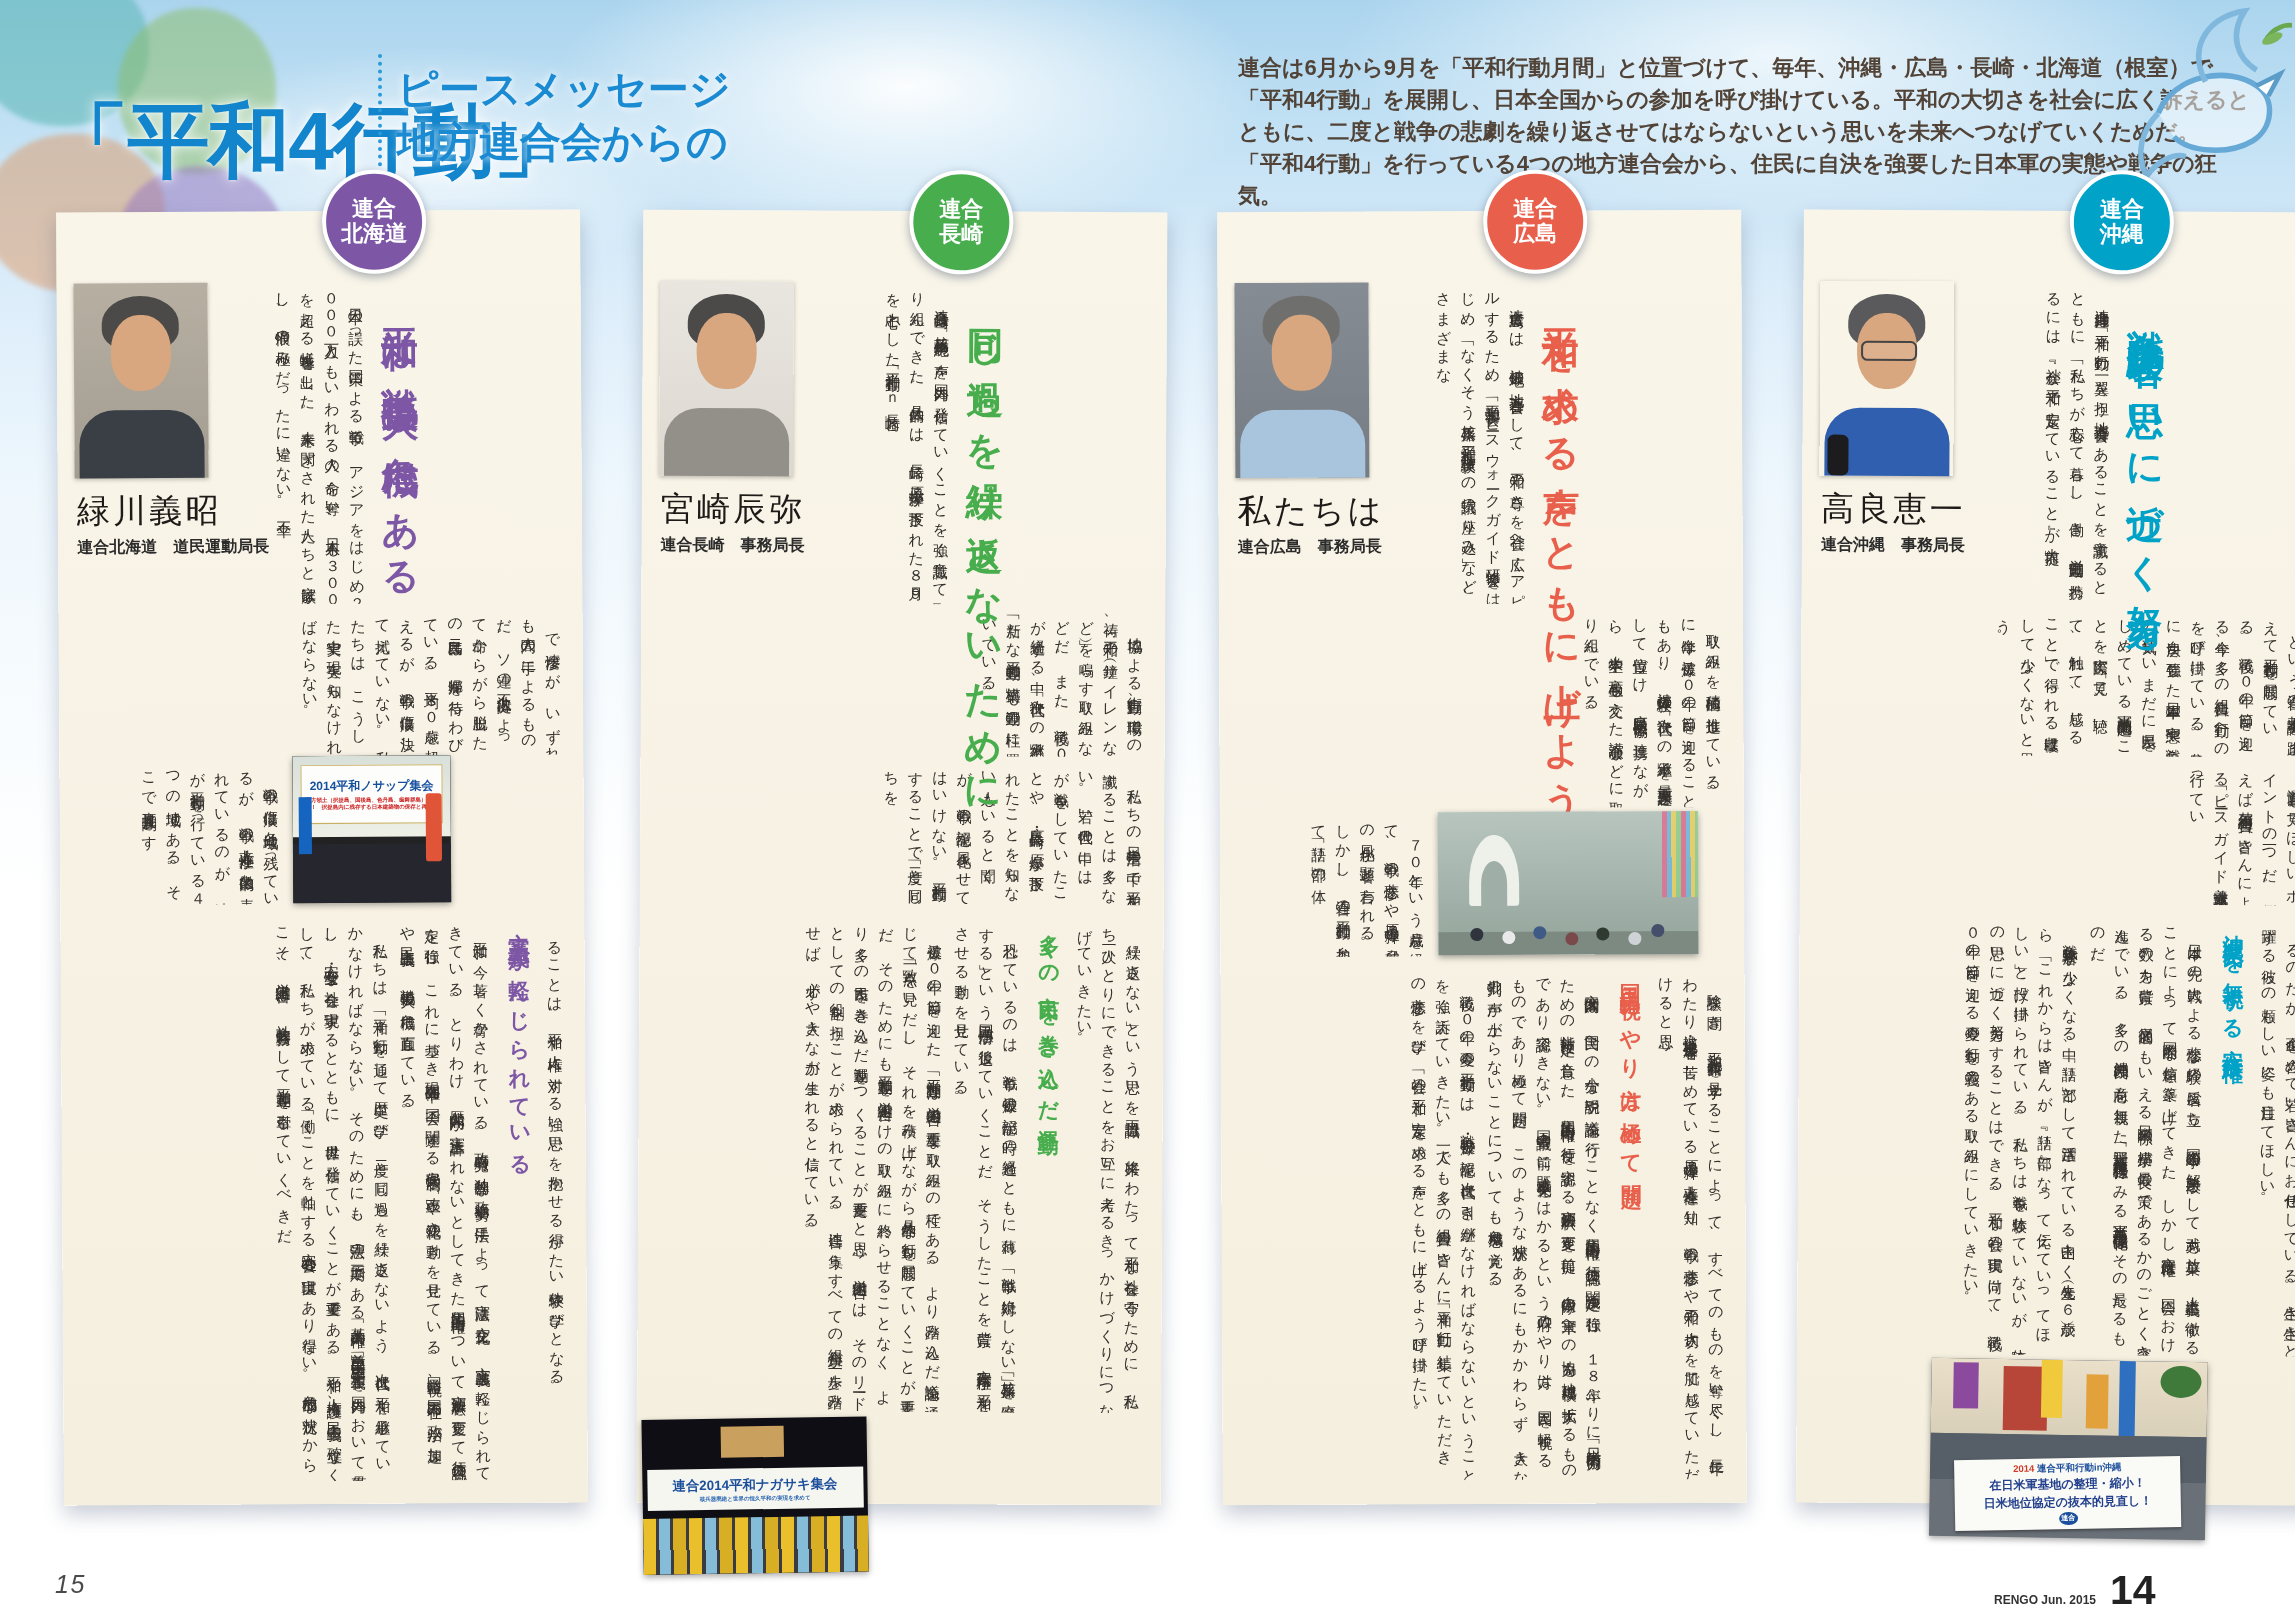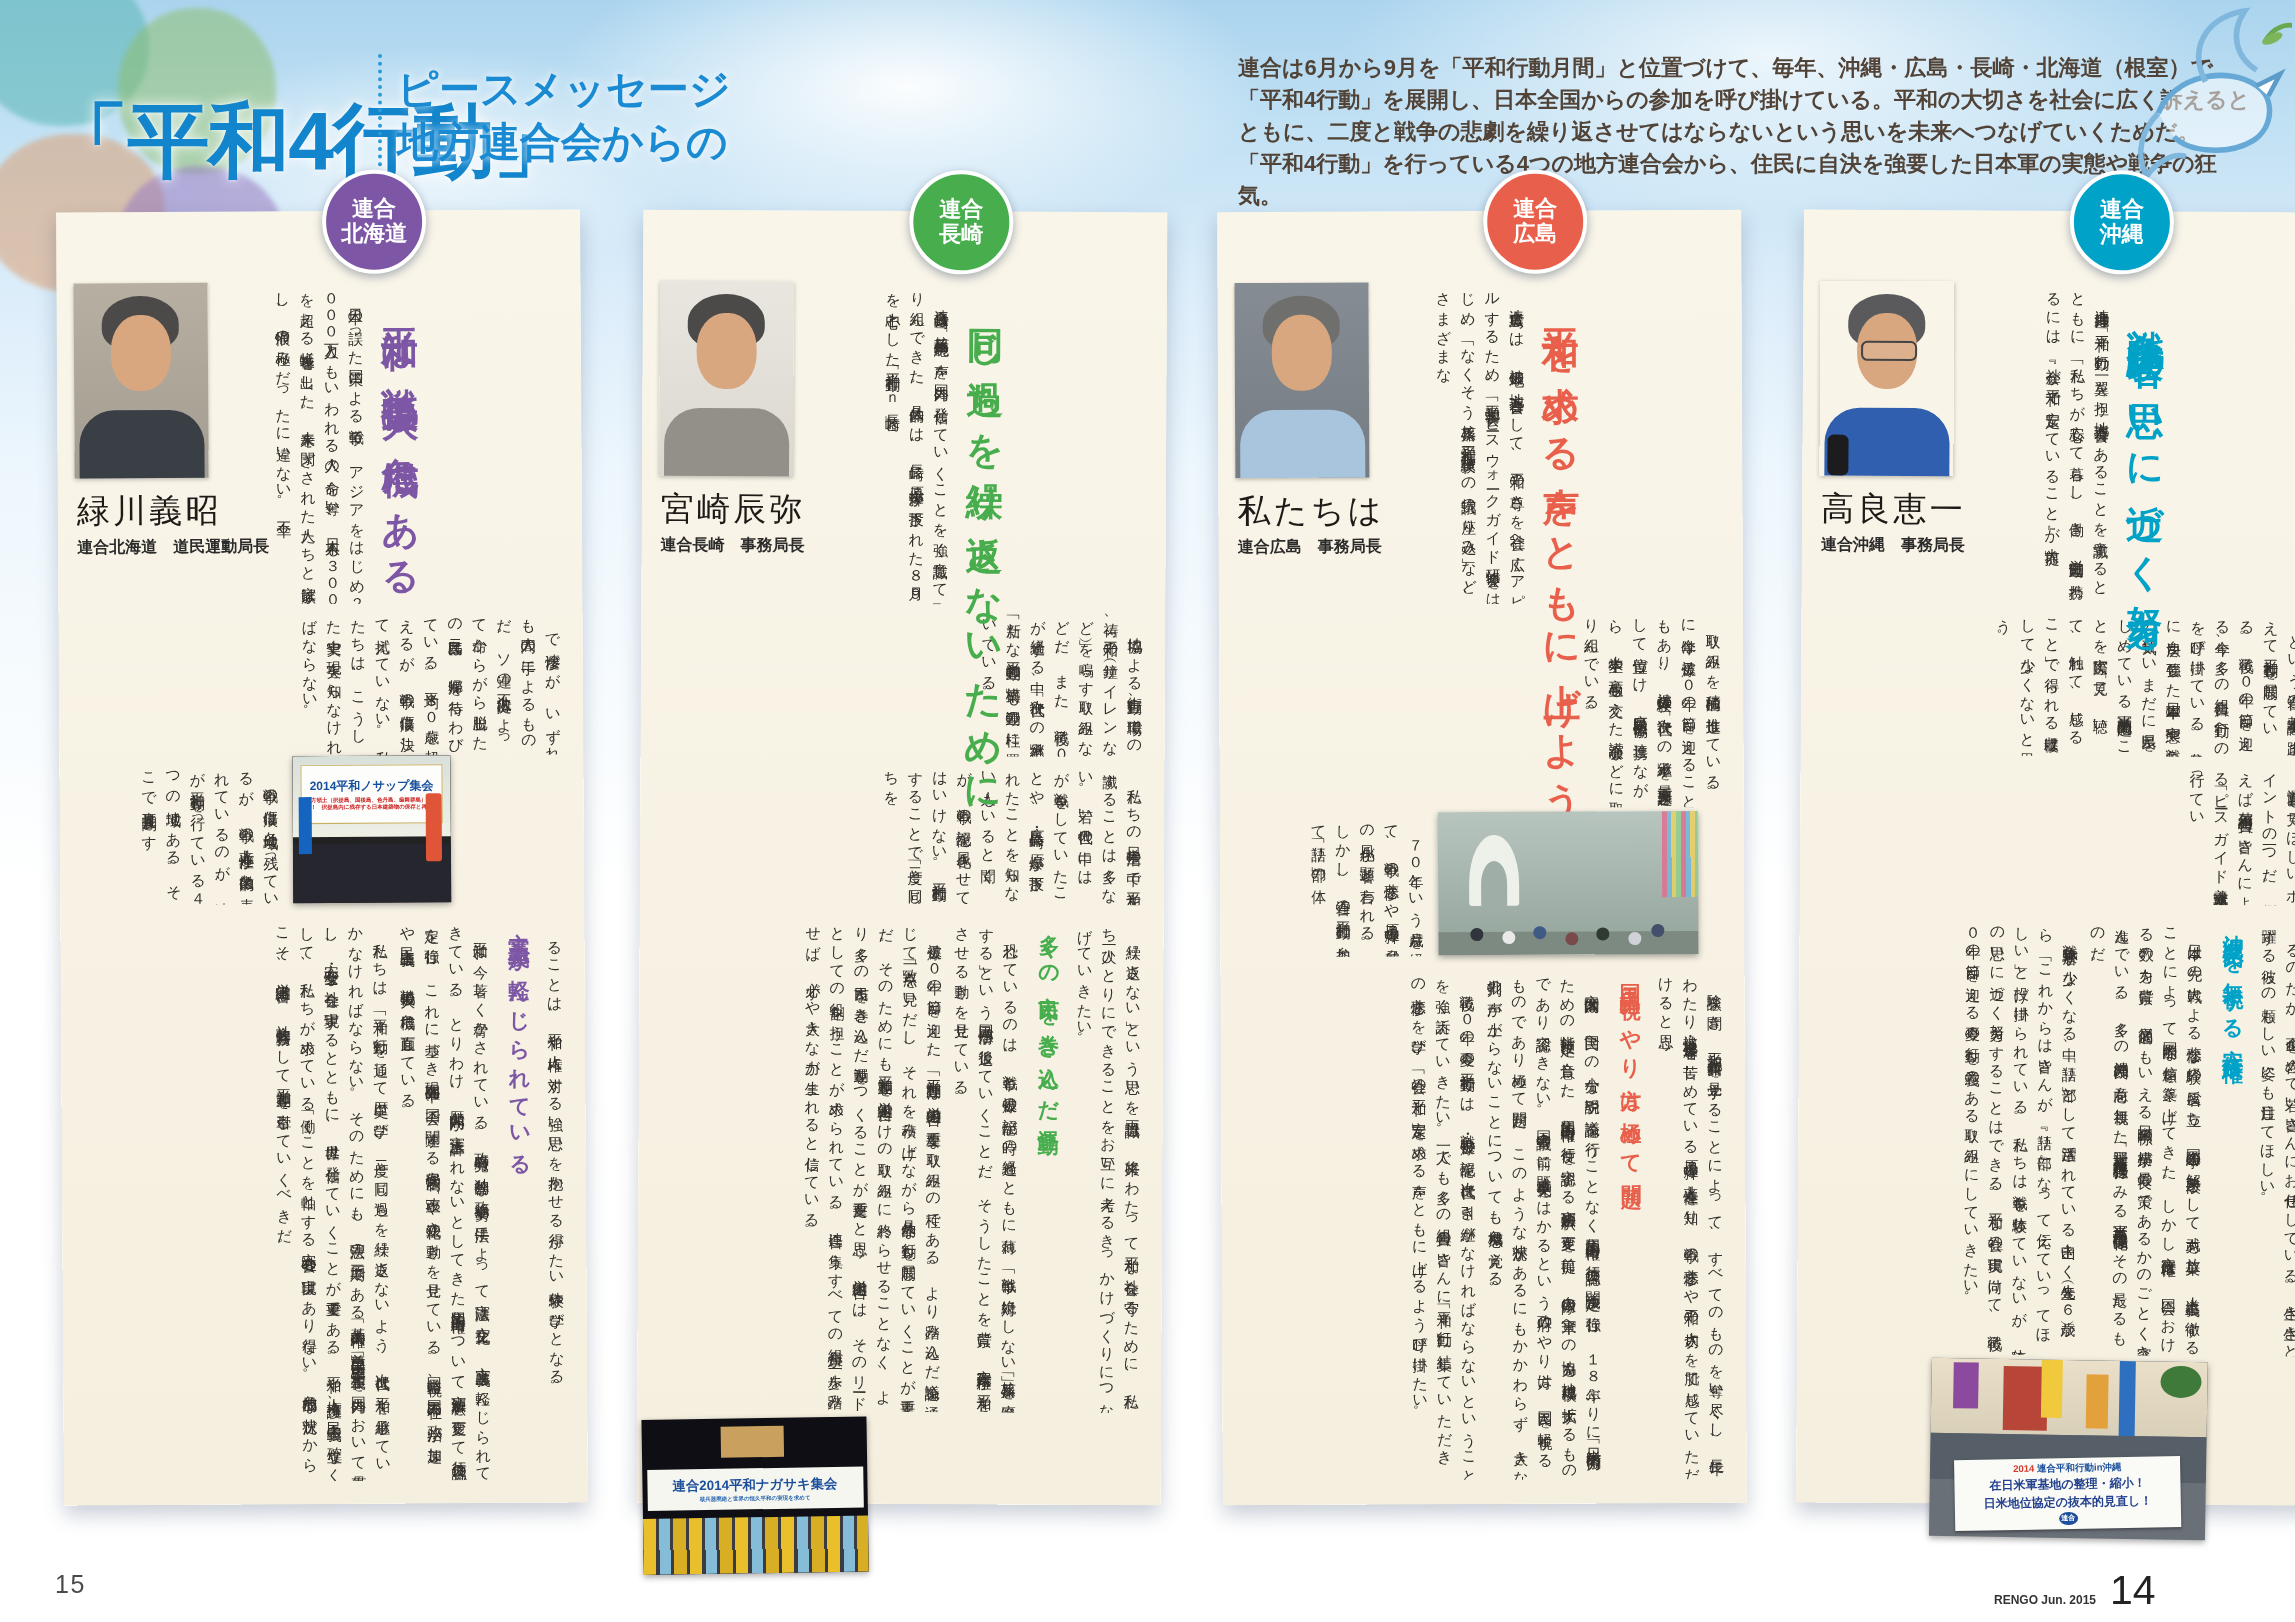--- a/index.html
+++ b/index.html
@@ -109,24 +109,24 @@
   .ev-okinawa .palm{position:absolute;right:2%;top:2%;width:41px;height:32px;border-radius:50%;background:#3f7a3a;}
   .ev-okinawa .flag-y{position:absolute;left:40%;top:0;width:20.5px;height:58px;background:#f0c93c;}
   .ev-okinawa .crowd{position:absolute;top:42%;width:100%;height:26%;background:#565e68;}
   .ev-okinawa .banner{position:absolute;left:9%;top:55%;width:82%;height:40%;background:#fafaf6;transform:rotate(-2deg);
     display:flex;flex-direction:column;align-items:center;justify-content:center;gap:0.8px;box-shadow:0 1.6px 3.2px rgba(0,0,0,.4);}
   .ok-l1{font-size:9.5px;font-weight:800;white-space:nowrap;}
   .ok-l1 .yr{color:#d03a2a;} .ok-l1 .tx{color:#1c4f9c;}
   .ok-l2{font-size:12px;font-weight:800;color:#23418e;white-space:nowrap;}
   .ok-logo{font-size:7px;font-weight:bold;color:#fff;background:#1c4f9c;border-radius:50%;padding:1.6px 2.4px;}
 
-  .footer-left{position:absolute;left:55px;top:1570px;font-size:25px;color:#4a4a4a;letter-spacing:1.6px;}
+  .footer-left{position:absolute;left:55px;top:1570px;font-size:25px;color:#4a4a4a;letter-spacing:1.6px;font-style:italic;}
   .footer-right{position:absolute;left:1994px;top:1567px;display:flex;align-items:baseline;gap:14px;}
   .fr-brand{font-size:12px;font-weight:bold;color:#333;}
-  .fr-num{font-size:41px;font-weight:400;color:#222;font-family:"Liberation Sans",sans-serif;}
+  .fr-num{font-size:41px;font-weight:700;color:#222;font-family:"Liberation Sans",sans-serif;}
 </style>
 </head>
 <body>
 
 <div id="page">
 
   <div class="cloud c1"></div>
   <div class="cloud c2"></div>
   <div class="cloud c3"></div>
   <div class="blob bl1"></div>

